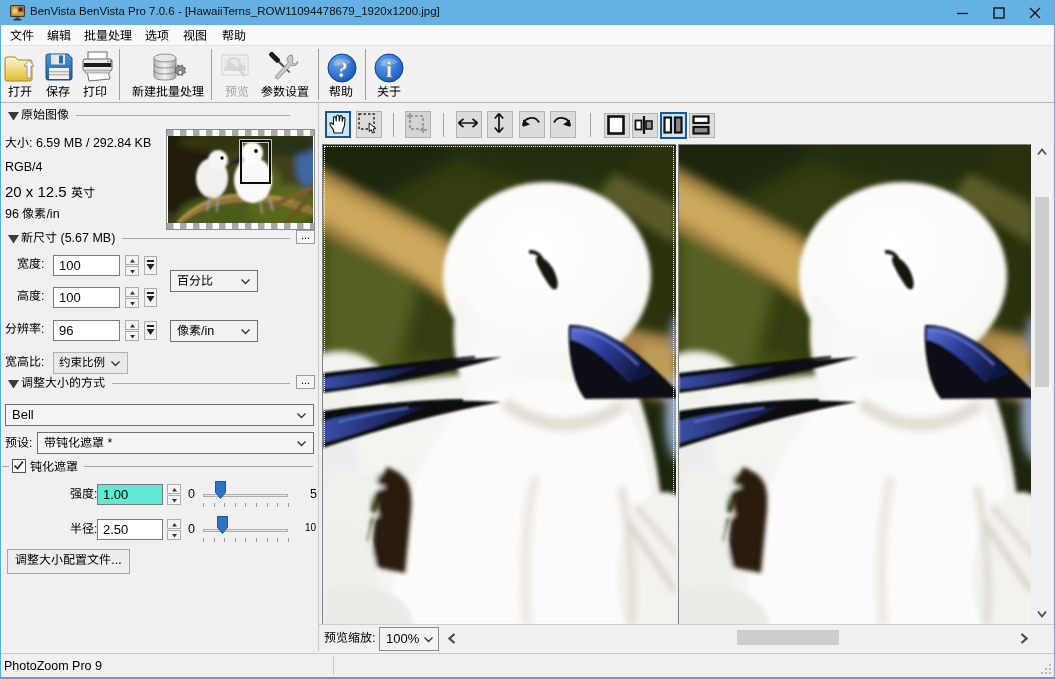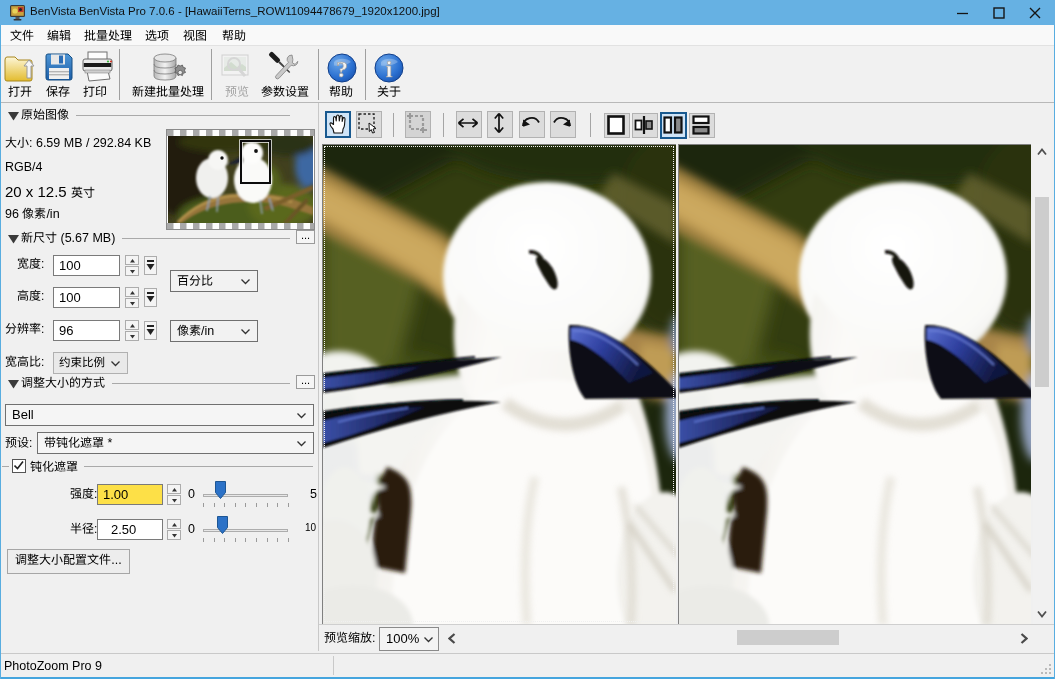--- a/index.html
+++ b/index.html
@@ -511,21 +511,21 @@
         <use href="#g48" x="3000"></use>
       </g>
     </svg></div>
 <div class="abs" style="left:84px;top:466px;width:229px;height:1px;background:#a9a9a9"></div>
 <div class="abs" style="left:70px;top:487px"><svg class="cjk" width="24" height="15" style="vertical-align:-4px;" viewBox="0 0 24 15">
       <g fill="#000" transform="translate(0,10.8) scale(0.012)">
         <use href="#g28" x="0"></use>
         <use href="#g24" x="1000"></use>
       </g>
     </svg><span>:</span></div>
-<div class="abs" style="left:97px;top:484px;width:66px;height:21px;background:#fde047;border:1px solid #7a7a7a;font-size:13px;line-height:19px;padding-left:5px">1.00</div>
+<div class="abs" style="left:97px;top:484px;width:66px;height:21px;background:#5eead4;border:1px solid #7a7a7a;font-size:13px;line-height:19px;padding-left:5px">1.00</div>
 <div class="abs" style="left:167px;top:484px;width:14px;height:10px;background:#f4f4f4;border:1px solid #acacac;text-align:center"><svg width="5" height="4" viewBox="0 0 5 4" style="vertical-align:4px">
       <path d="M0 3.5 L2.5 0 L5 3.5 Z" fill="#333"></path>
     </svg></div>
 <div class="abs" style="left:167px;top:495px;width:14px;height:10px;background:#f4f4f4;border:1px solid #acacac;text-align:center"><svg width="5" height="4" viewBox="0 0 5 4" style="vertical-align:4px">
       <path d="M0 0 L2.5 3.5 L5 0 Z" fill="#333"></path>
     </svg></div>
 <div class="abs" style="left:188px;top:487px;font-size:12.5px">0</div>
 <div class="abs" style="left:203px;top:494px;width:85px;height:3px;background:#e7e7e7;border:1px solid #adadad"></div>
 <div class="abs" style="left:203px;top:503px;width:1px;height:4px;background:#9a9a9a"></div>
 <div class="abs" style="left:214px;top:503px;width:1px;height:4px;background:#9a9a9a"></div>
@@ -539,21 +539,21 @@
 <svg class="abs" style="left:215px;top:481px" width="11" height="18" viewBox="0 0 11 18">
     <path d="M0.5 0.5 h10 v11 l-5 6 l-5-6 z" fill="#2c72c7" stroke="#1d5694"></path>
   </svg>
 <div class="abs" style="left:310px;top:487px;font-size:12.5px">5</div>
 <div class="abs" style="left:70px;top:522px"><svg class="cjk" width="24" height="15" style="vertical-align:-4px;" viewBox="0 0 24 15">
       <g fill="#000" transform="translate(0,10.8) scale(0.012)">
         <use href="#g9" x="0"></use>
         <use href="#g29" x="1000"></use>
       </g>
     </svg><span>:</span></div>
-<div class="abs" style="left:97px;top:519px;width:66px;height:21px;background:#fff;border:1px solid #7a7a7a;font-size:13px;line-height:19px;padding-left:13px">2.50</div>
+<div class="abs" style="left:97px;top:519px;width:66px;height:21px;background:#fff;border:1px solid #7a7a7a;font-size:13px;line-height:19px;padding-left:5px">2.50</div>
 <div class="abs" style="left:167px;top:519px;width:14px;height:10px;background:#f4f4f4;border:1px solid #acacac;text-align:center"><svg width="5" height="4" viewBox="0 0 5 4" style="vertical-align:4px">
       <path d="M0 3.5 L2.5 0 L5 3.5 Z" fill="#333"></path>
     </svg></div>
 <div class="abs" style="left:167px;top:530px;width:14px;height:10px;background:#f4f4f4;border:1px solid #acacac;text-align:center"><svg width="5" height="4" viewBox="0 0 5 4" style="vertical-align:4px">
       <path d="M0 0 L2.5 3.5 L5 0 Z" fill="#333"></path>
     </svg></div>
 <div class="abs" style="left:188px;top:522px;font-size:12.5px">0</div>
 <div class="abs" style="left:203px;top:529px;width:85px;height:3px;background:#e7e7e7;border:1px solid #adadad"></div>
 <div class="abs" style="left:203px;top:538px;width:1px;height:4px;background:#9a9a9a"></div>
 <div class="abs" style="left:214px;top:538px;width:1px;height:4px;background:#9a9a9a"></div>

